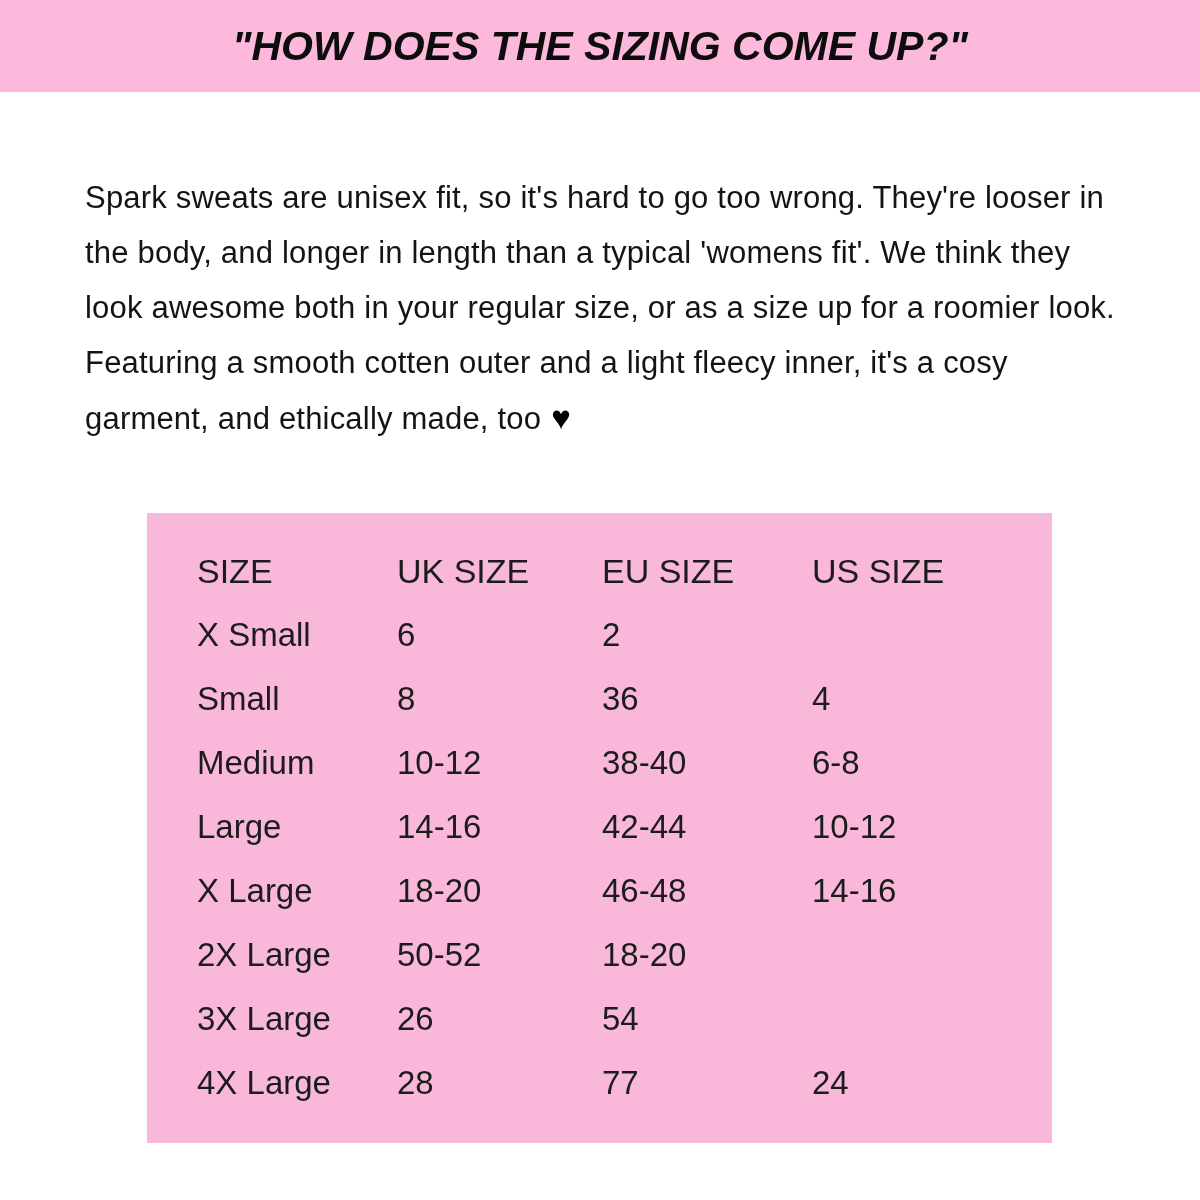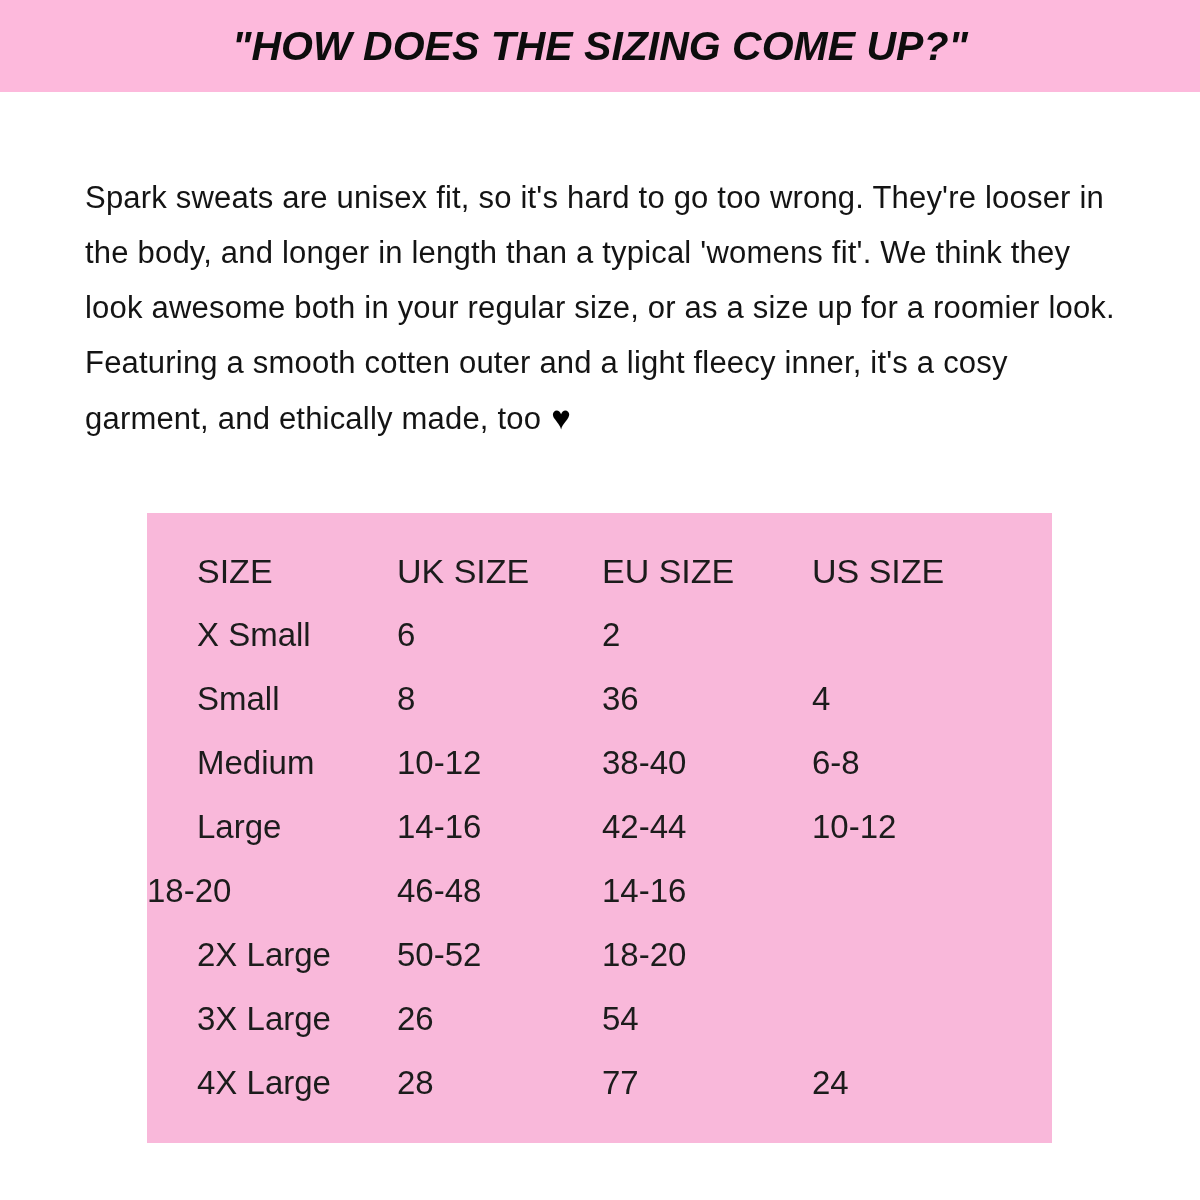--- a/index.html
+++ b/index.html
@@ -111,20 +111,21 @@
     <div class="cell">38-40</div>
     <div class="cell">6-8</div>
   </div>
   <div class="t-row">
     <div class="cell first">Large</div>
     <div class="cell">14-16</div>
     <div class="cell">42-44</div>
     <div class="cell">10-12</div>
   </div>
   <div class="t-row">
+    <div class="cell first">X Large</div>
     <div class="cell">18-20</div>
     <div class="cell">46-48</div>
     <div class="cell">14-16</div>
   </div>
   <div class="t-row">
     <div class="cell first">2X Large</div>
     <div class="cell">50-52</div>
     <div class="cell">18-20</div>
   </div>
   <div class="t-row">

